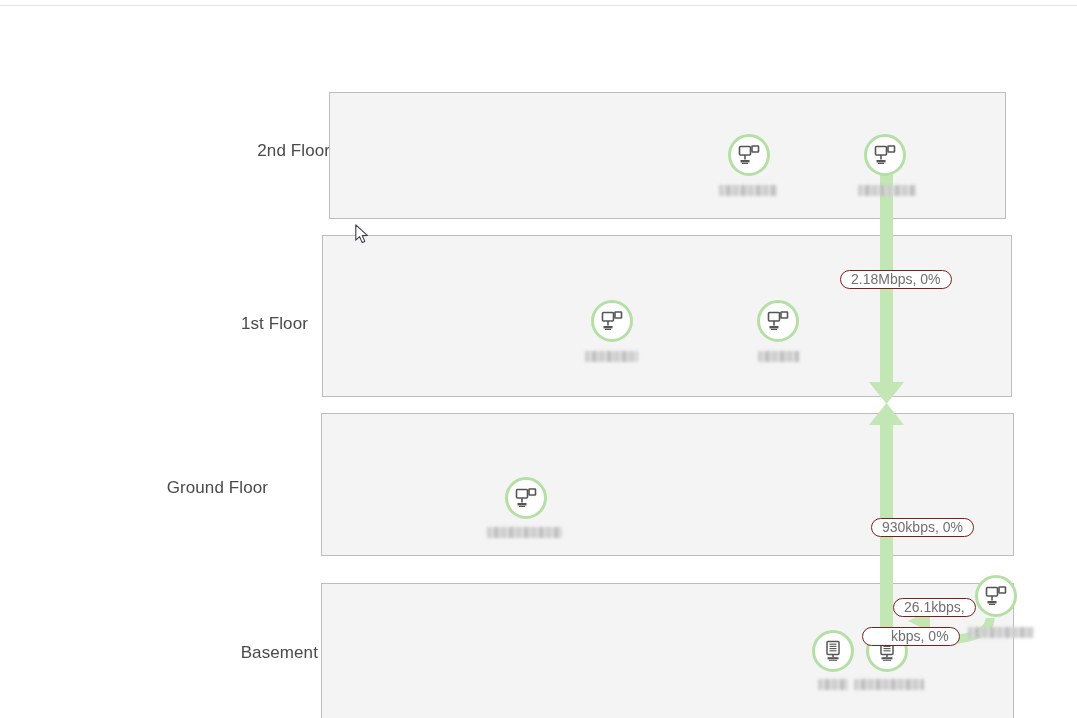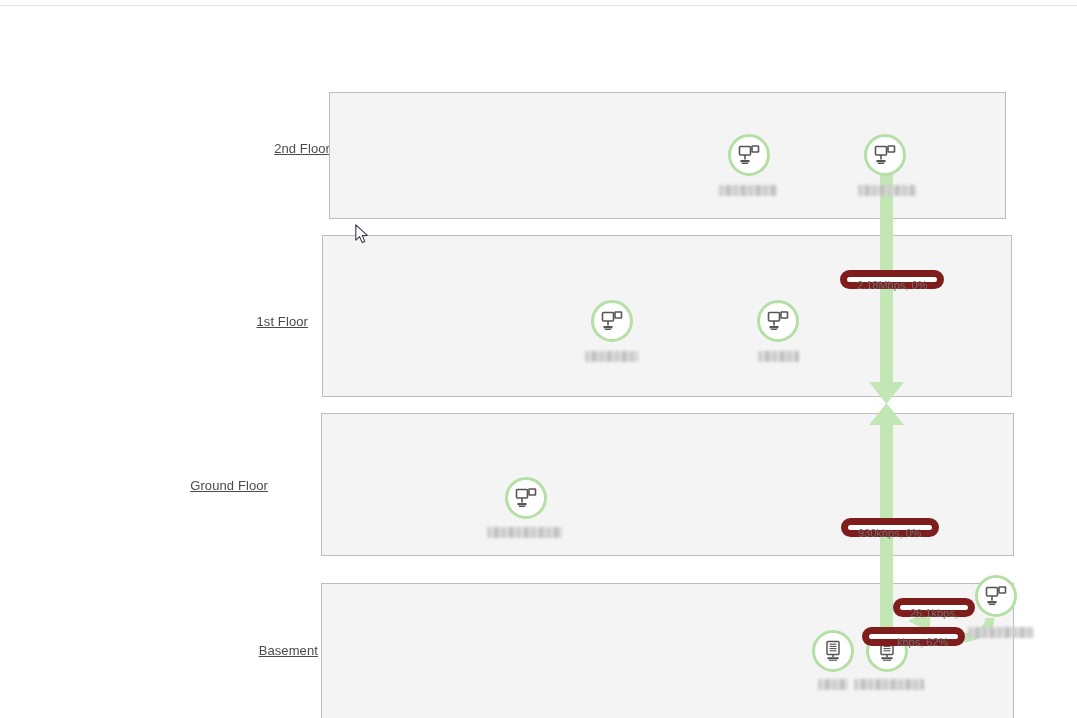--- a/index.html
+++ b/index.html
@@ -35,26 +35,25 @@
 
   .floor-panel {
     position: absolute;
     background: #f4f4f4;
     border: 1px solid #bdbdbd;
     box-sizing: border-box;
   }
 
   .floor-label {
     position: absolute;
-    font-size: 13px;
+    font-size: 17px;
     color: #4a4a4a;
     white-space: nowrap;
     text-align: right;
     letter-spacing: .1px;
-    text-decoration: underline;
   }
 
   
   #link-layer {
     position: absolute;
     left: 0; top: 0;
     width: 1077px; height: 718px;
     pointer-events: none;
   }
 
@@ -85,25 +84,25 @@
         #d6d6d6 11px, #d6d6d6 15px);
     filter: blur(1.4px);
     opacity: .92;
   }
 
   
   .bw-pill {
     position: absolute;
     height: 19px;
     padding: 0 10px;
-    border: 7px solid #7f1d1d;
+    border: 1px solid #7f1d1d;
     border-radius: 10px;
     background: #ffffff;
     color: #6f6f6f;
-    font-size: 11px;
+    font-size: 14px;
     line-height: 17px;
     white-space: nowrap;
     box-sizing: border-box;
   }
 
   
   #mouse-cursor {
     position: absolute;
     left: 355px; top: 224px;
     width: 14px; height: 21px;
@@ -245,23 +244,23 @@
       <rect x="14" y="2" width="6.5" height="6" rx="0.6" fill="none" stroke="#555" stroke-width="1.6"></rect>
       <line x1="7" y1="11" x2="7" y2="15.5" stroke="#555" stroke-width="1.6"></line>
       <rect x="2.5" y="16" width="9" height="2.4" fill="#555"></rect>
       <line x1="4" y1="19.4" x2="10" y2="19.4" stroke="#555" stroke-width="1.2"></line>
     </svg>
   </div>
   <div class="node-label" style="left:968px; top:627px; width:66px;"></div>
 
   <div class="bw-pill" style="left:840px; top:270px;">2.18Mbps,  0%</div>
 
-  <div class="bw-pill" style="left:841px; top:518px;">930kbps,  0%</div>
+  <div class="bw-pill" style="left:871px; top:518px;">930kbps,  0%</div>
 
   <div class="bw-pill" style="left:893px; top:598px;">26.1kbps,</div>
 
-  <div class="bw-pill" style="left:862px; top:627px; padding-left:28px;">kbps,  62%</div>
+  <div class="bw-pill" style="left:862px; top:627px; padding-left:28px;">kbps,  0%</div>
 
   <svg id="mouse-cursor" viewBox="0 0 14 21">
     <polygon points="0.8,0.8 0.8,16.2 4.6,12.6 7.2,18.6 9.8,17.4 7.3,11.6 12.3,11.4" fill="#ffffff" stroke="#3a3a50" stroke-width="1.1" stroke-linejoin="round"></polygon>
   </svg>
 
 </div>
 
 </body></html>

